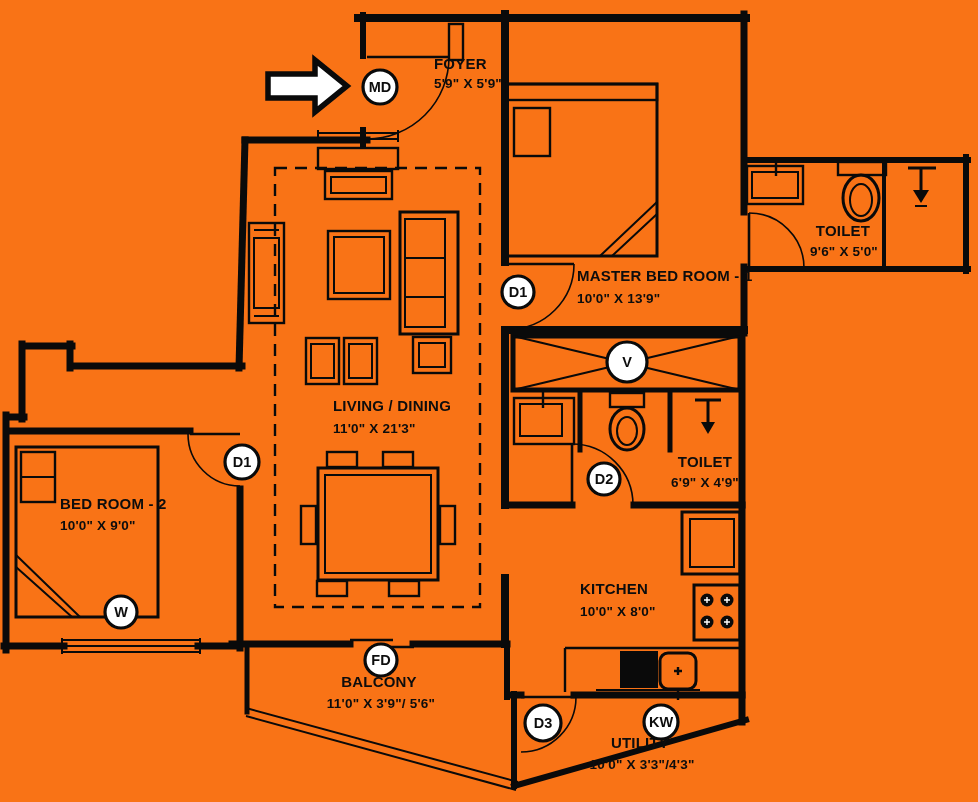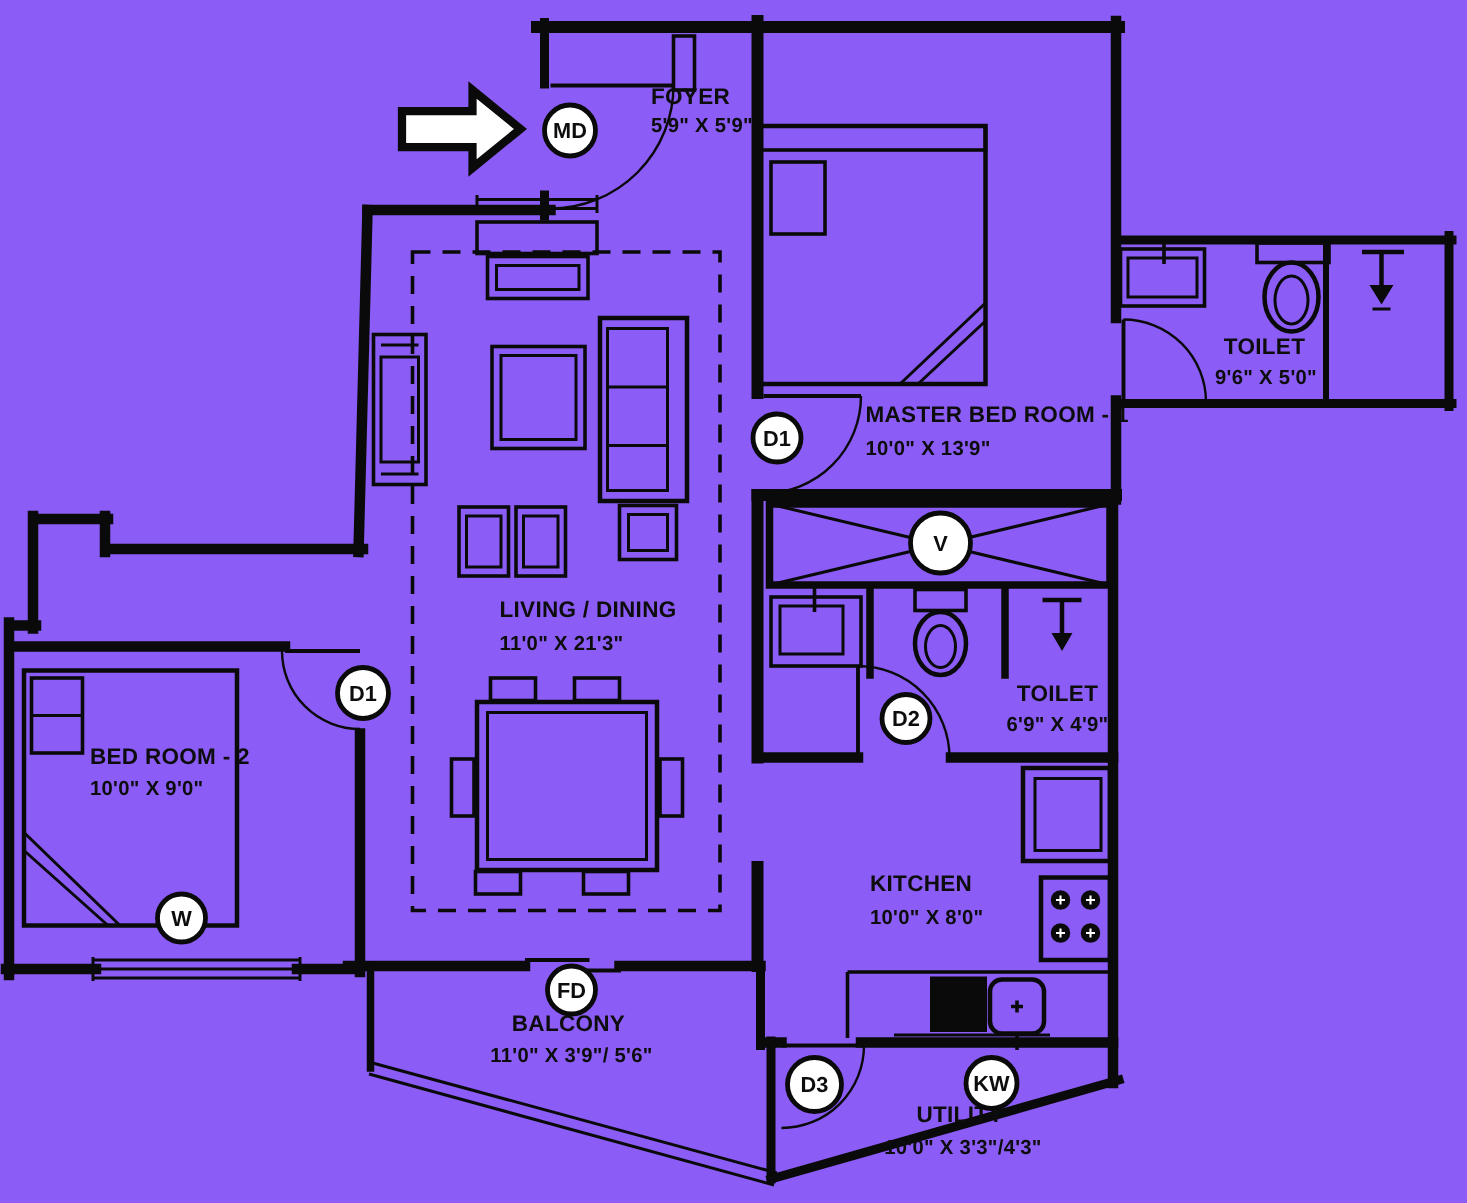--- a/index.html
+++ b/index.html
@@ -1,16 +1,16 @@
 <!DOCTYPE html>
 <html><head>
 <meta charset="utf-8">
 <style>
   html,body{margin:0;padding:0;background:#ffffff;}
-  .plan-wrap{width:978px;height:802px;background:#8b5cf6;position:relative;font-family:"Liberation Sans",sans-serif;}
+  .plan-wrap{width:978px;height:802px;background:#f97316;position:relative;font-family:"Liberation Sans",sans-serif;}
   svg{display:block;}
   .wall{stroke:#0a0a0a;fill:none;stroke-linecap:square;}
   .w8{stroke-width:8;} .w7{stroke-width:7;} .w6{stroke-width:6;} .w5{stroke-width:5;} .w4{stroke-width:4;}
   .thin{stroke:#0a0a0a;stroke-width:2;fill:none;}
   .furn{stroke:#0a0a0a;stroke-width:2.4;fill:none;}
   .furn-thick{stroke:#0a0a0a;stroke-width:3;fill:none;}
   .leaf{stroke:#0a0a0a;stroke-width:2.6;fill:none;}
   .arc{stroke:#0a0a0a;stroke-width:1.6;fill:none;}
   .dash{stroke:#0a0a0a;stroke-width:2.4;fill:none;stroke-dasharray:12 8;}
   .tagc{stroke:#0a0a0a;stroke-width:3.2;fill:#ffffff;}

